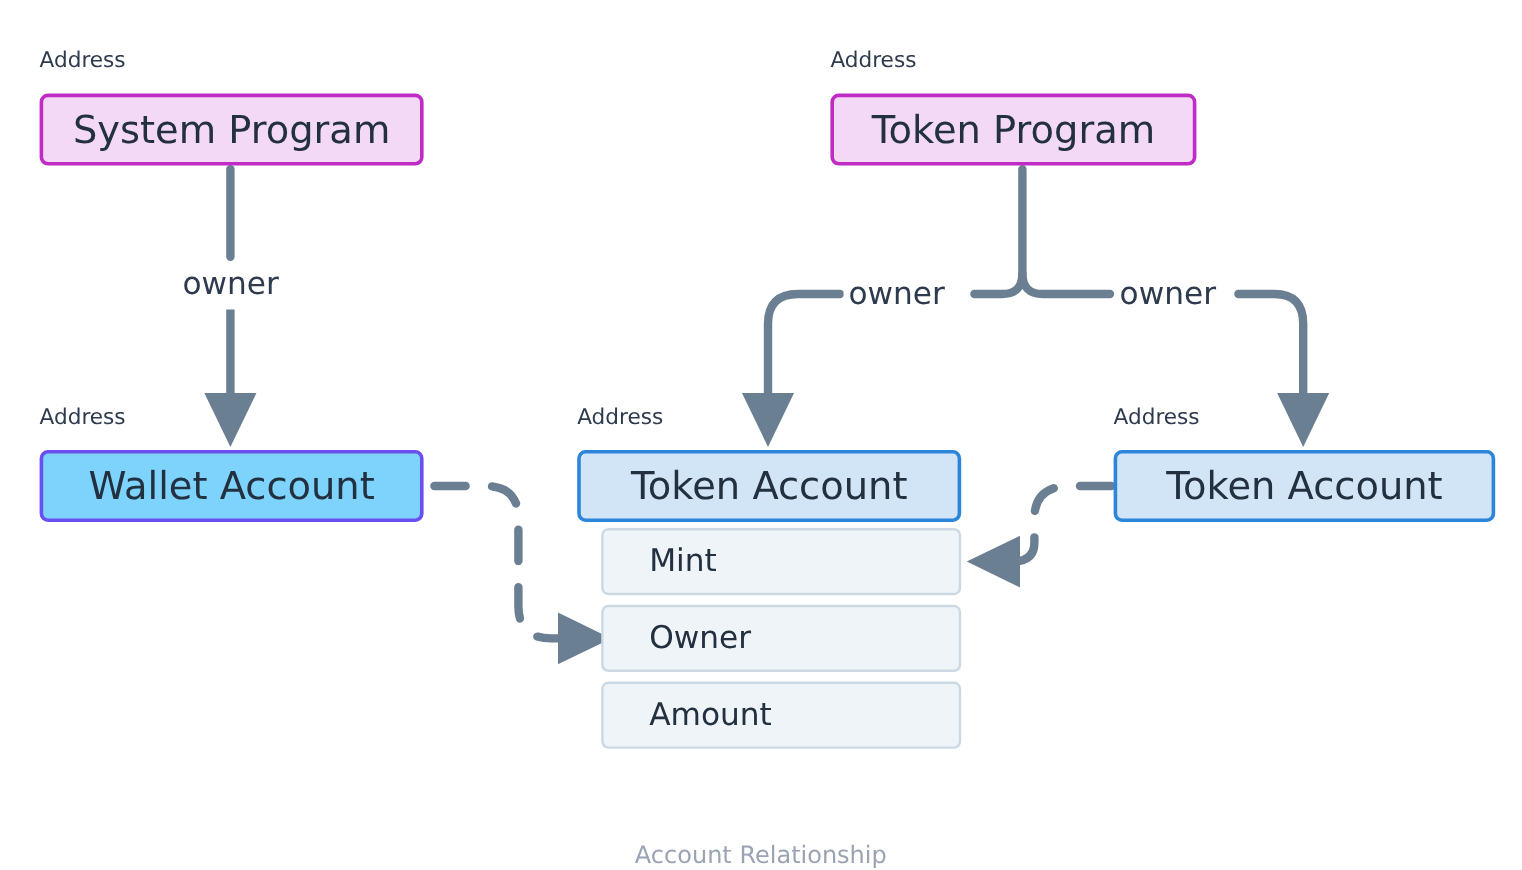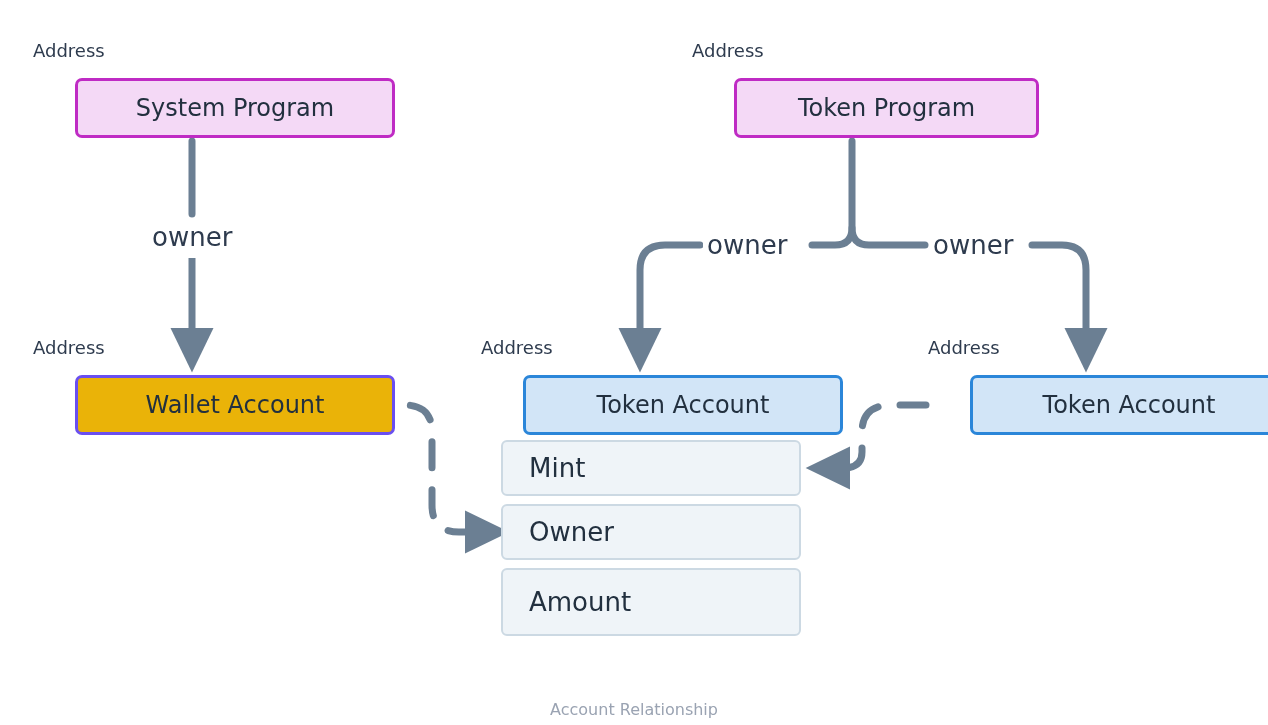--- a/index.html
+++ b/index.html
@@ -35,48 +35,47 @@
     line-height: 1;
     color: #2e3b4e;
     white-space: nowrap;
   }
   .node {
     position: absolute;
     box-sizing: border-box;
     display: flex;
     align-items: center;
     justify-content: center;
-    font-size: 24px;
+    font-size: 32px;
     line-height: 1;
     color: #22303f;
     white-space: nowrap;
-    margin-left: 42px;
   }
   .node.program {
     background: #f4d9f6;
     border: 3px solid #bf2bc4;
     border-radius: 7px;
   }
   .node.wallet {
-    background: #eab308;
+    background: #7dd3fc;
     border: 3px solid #6a4ff0;
     border-radius: 7px;
   }
   .node.account {
     background: #d2e5f7;
     border: 3px solid #2b86d9;
     border-radius: 7px;
   }
   .field-row {
     position: absolute;
     box-sizing: border-box;
     display: flex;
     align-items: center;
     justify-content: flex-start;
-    padding-left: 26px;
+    padding-left: 38px;
     background: #eff4f8;
     border: 2px solid #ccd9e3;
     border-radius: 6px;
     font-size: 26px;
     line-height: 1;
     color: #22303f;
     white-space: nowrap;
   }
 
   
@@ -89,21 +88,21 @@
     background: #ffffff;
     padding: 0 4px;
   }
 
   
   .caption {
     position: absolute;
     left: 0;
     width: 1268px;
     text-align: center;
-    font-size: 16px;
+    font-size: 20px;
     color: #9aa3b2;
     white-space: nowrap;
   }
 </style>
 </head>
 <body>
 
 <div id="canvas">
 
   <svg class="edges" viewBox="0 0 1268 725" xmlns="http://www.w3.org/2000/svg">
@@ -148,20 +147,20 @@
   <div class="edge-label" style="left:929px; top:232px;">owner</div>
 
   <div class="addr-label" style="left:33px; top:339px;">Address</div>
   <div class="node wallet" style="left:33px; top:375px; width:320px; height:60px;">Wallet Account</div>
 
   <div class="addr-label" style="left:481px; top:339px;">Address</div>
   <div class="node account" style="left:481px; top:375px; width:320px; height:60px;">Token Account</div>
 
   <div class="field-row" style="left:501px; top:440px; width:300px; height:56px;">Mint</div>
   <div class="field-row" style="left:501px; top:504px; width:300px; height:56px;">Owner</div>
-  <div class="field-row" style="left:501px; top:568px; width:300px; height:68px;">Amount</div>
+  <div class="field-row" style="left:501px; top:568px; width:300px; height:56px;">Amount</div>
 
   <div class="addr-label" style="left:928px; top:339px;">Address</div>
   <div class="node account" style="left:928px; top:375px; width:318px; height:60px;">Token Account</div>
 
   <div class="caption" style="top:700px;">Account Relationship</div>
 
 </div>
 
 </body></html>

